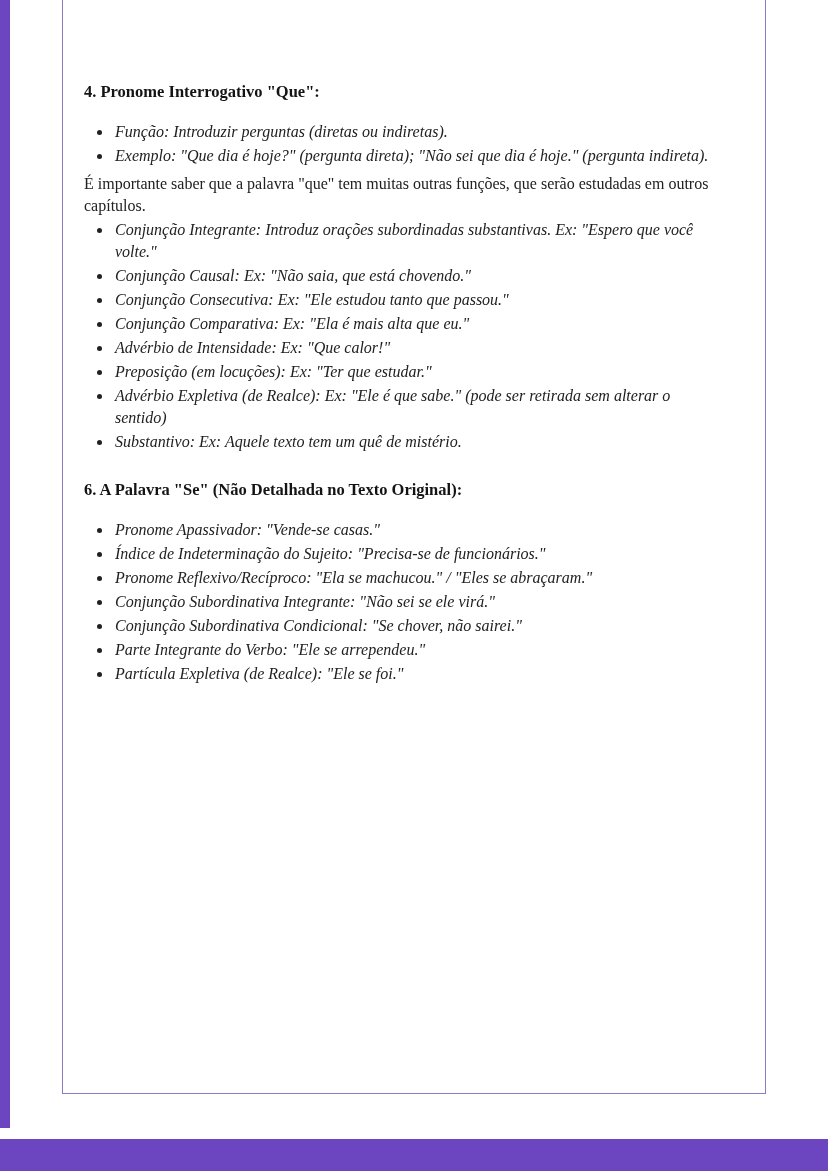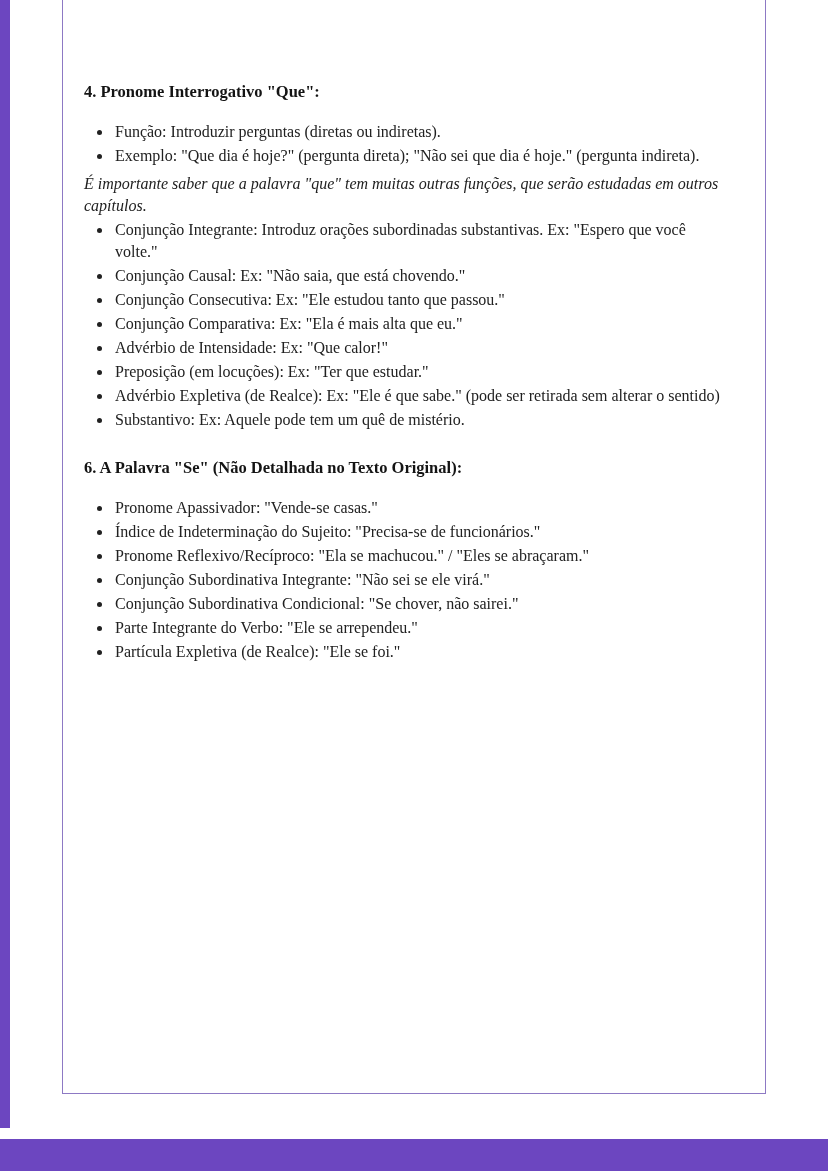--- a/index.html
+++ b/index.html
@@ -56,30 +56,30 @@
     font-weight: bold;
     color: #141414;
     margin: 26px 0 18px 0;
     line-height: 22px;
   }
   h3.section-heading:first-child {
     margin-top: 0;
   }
   p.section-intro {
     margin: 0 0 2px 0;
-    font-style: italic;
   }
   ul.bullet-list {
     margin: 0 0 6px 0;
     padding: 0 0 0 29px;
     list-style: disc;
   }
   ul.bullet-list li {
     margin: 0 0 2px 0;
     padding-left: 2px;
+    font-style: italic;
   }
 </style>
 </head>
 <body>
 
 <div class="page">
 
   <div class="left-stripe"></div>
 
   <div class="content-frame">
@@ -93,21 +93,21 @@
 
       <p class="section-intro">É importante saber que a palavra "que" tem muitas outras funções, que serão estudadas em outros capítulos.</p>
       <ul class="bullet-list">
         <li>Conjunção Integrante: Introduz orações subordinadas substantivas. Ex: "Espero que você volte."</li>
         <li>Conjunção Causal: Ex: "Não saia, que está chovendo."</li>
         <li>Conjunção Consecutiva: Ex: "Ele estudou tanto que passou."</li>
         <li>Conjunção Comparativa: Ex: "Ela é mais alta que eu."</li>
         <li>Advérbio de Intensidade: Ex: "Que calor!"</li>
         <li>Preposição (em locuções): Ex: "Ter que estudar."</li>
         <li>Advérbio Expletiva (de Realce): Ex: "Ele é que sabe." (pode ser retirada sem alterar o sentido)</li>
-        <li>Substantivo: Ex: Aquele pode tem um quê de mistério.</li>
+        <li>Substantivo: Ex: Aquele texto tem um quê de mistério.</li>
       </ul>
 
       <h3 class="section-heading">6. A Palavra "Se" (Não Detalhada no Texto Original):</h3>
       <ul class="bullet-list">
         <li>Pronome Apassivador: "Vende-se casas."</li>
         <li>Índice de Indeterminação do Sujeito: "Precisa-se de funcionários."</li>
         <li>Pronome Reflexivo/Recíproco: "Ela se machucou." / "Eles se abraçaram."</li>
         <li>Conjunção Subordinativa Integrante: "Não sei se ele virá."</li>
         <li>Conjunção Subordinativa Condicional: "Se chover, não sairei."</li>
         <li>Parte Integrante do Verbo: "Ele se arrependeu."</li>

